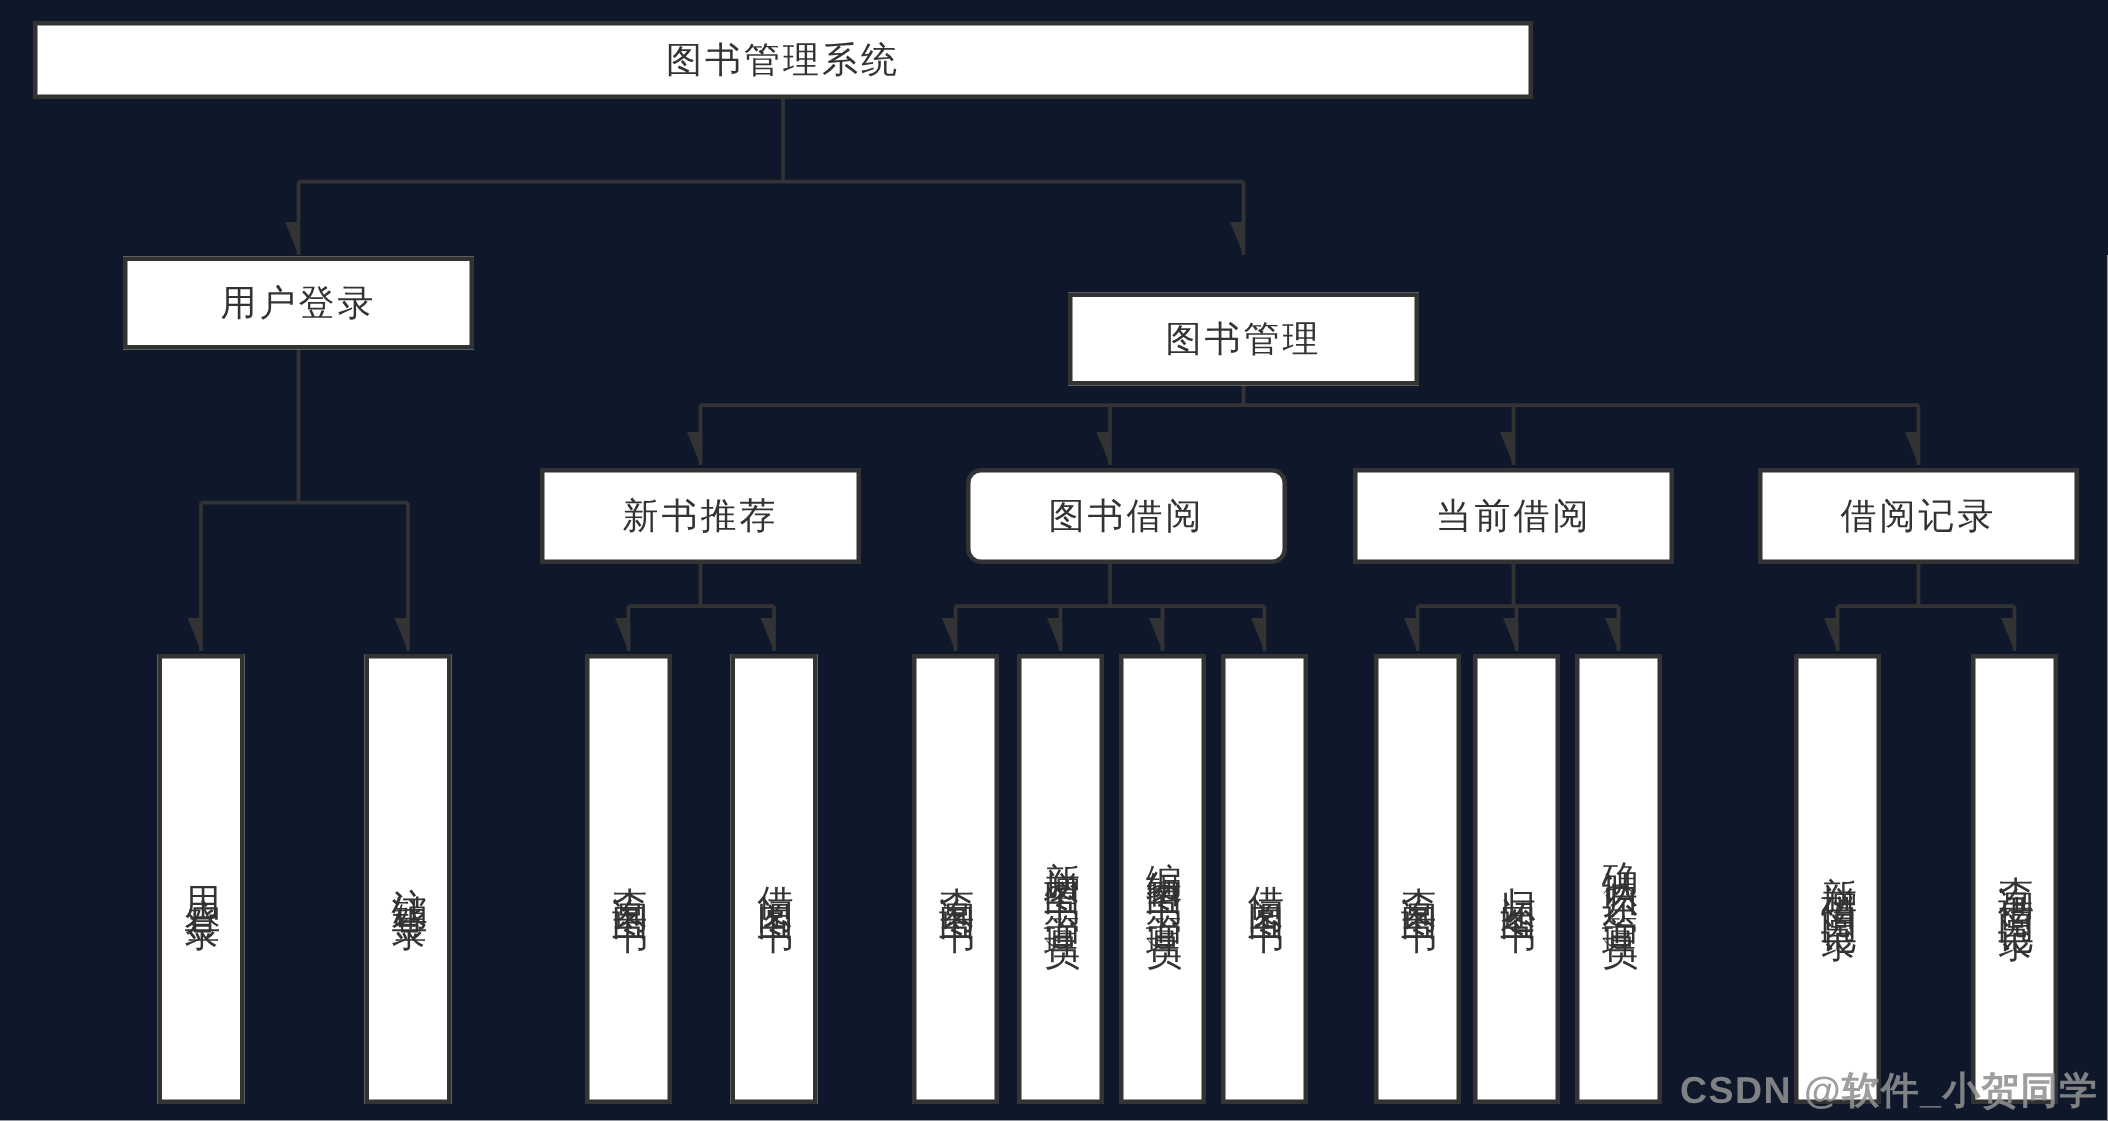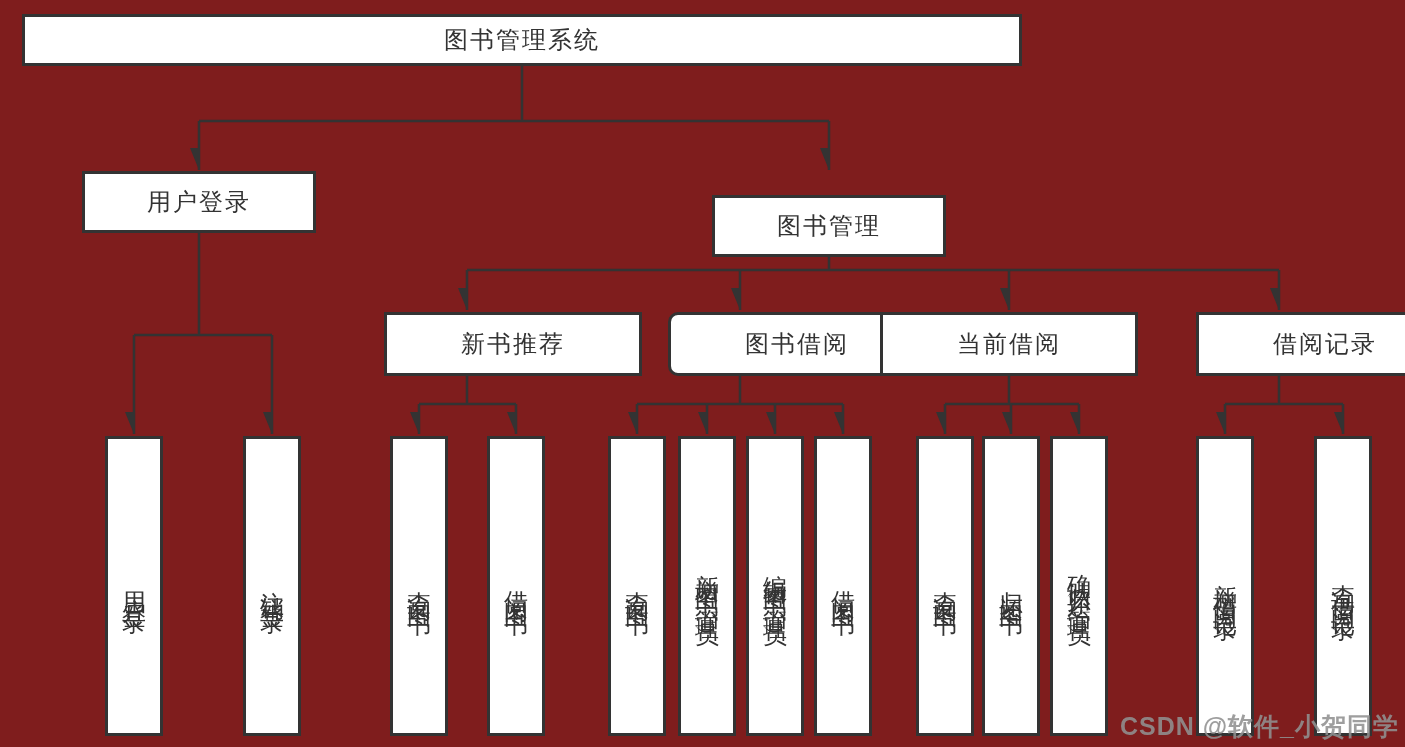--- a/index.html
+++ b/index.html
@@ -1,28 +1,28 @@
 <!DOCTYPE html>
 <html><head>
 <meta charset="utf-8">
 <style>
   html,body{margin:0;padding:0;background:#ffffff;}
   .stage{
-    position:relative;width:1405px;height:747px;background:#7f1d1d;
+    position:relative;width:1405px;height:747px;background:#0f172a;
     font-family:"Liberation Sans",sans-serif;color:#333333;overflow:hidden;
   }
   svg.connectors{position:absolute;left:0;top:0;z-index:1;}
   .node{
     position:absolute;box-sizing:border-box;border:3px solid #333333;background:#ffffff;
     display:flex;align-items:center;justify-content:center;z-index:2;
   }
   .hlabel{font-size:24px;letter-spacing:2px;white-space:nowrap;}
   .root{left:22px;top:14px;width:1000px;height:52px;}
   .lv2{top:171px;width:234px;height:62px;}
-  .lv3{top:312px;width:258px;height:64px;margin-left:24px;}
+  .lv3{top:312px;width:214px;height:64px;}
   .leaf{top:436px;width:58px;height:300px;}
   .vtext{writing-mode:vertical-rl;font-size:24px;line-height:1;letter-spacing:7px;white-space:nowrap;}
   .watermark{
     position:absolute;right:6px;bottom:4px;z-index:5;
     font-size:25px;letter-spacing:1px;color:rgba(145,145,145,0.88);white-space:nowrap;font-weight:bold;
   }
 </style>
 </head>
 <body>
 
@@ -81,21 +81,21 @@
   <div class="node lv2" style="left:712px;margin-top:24px;">
     <span class="hlabel">图书管理</span>
   </div>
 
   <div class="node lv3" style="left:360px;">
     <span class="hlabel">新书推荐</span>
   </div>
   <div class="node lv3" style="left:644px;border-radius:10px;">
     <span class="hlabel">图书借阅</span>
   </div>
-  <div class="node lv3" style="left:856px;">
+  <div class="node lv3" style="left:902px;">
     <span class="hlabel">当前借阅</span>
   </div>
   <div class="node lv3" style="left:1172px;">
     <span class="hlabel">借阅记录</span>
   </div>
 
   <div class="node leaf" style="left:105px;">
     <span class="vtext">用户登录</span>
   </div>
   <div class="node leaf" style="left:243px;">

